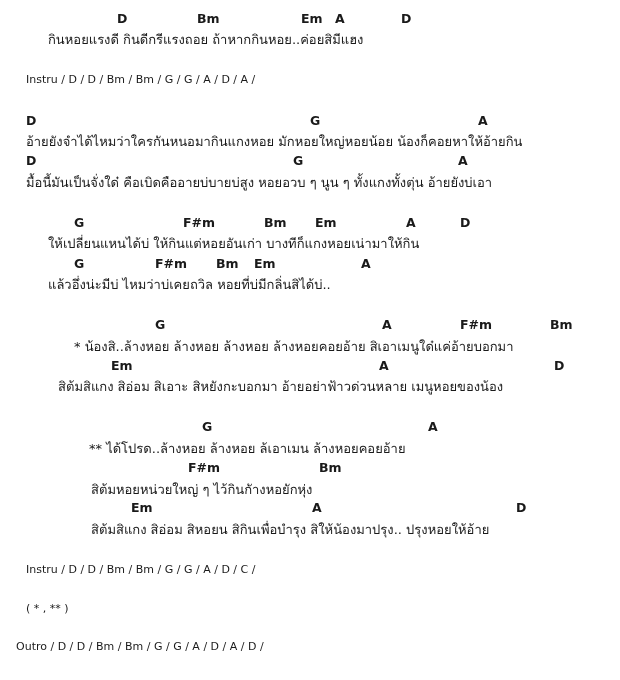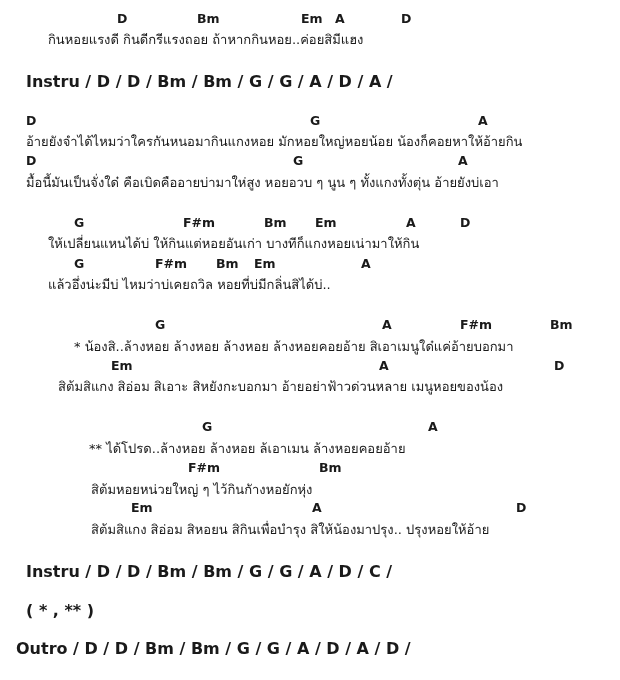--- a/index.html
+++ b/index.html
@@ -4,21 +4,21 @@
   <style>
     html, body { margin: 0; padding: 0; background: #ffffff; }
     body {
       width: 620px; height: 680px; position: relative; overflow: hidden;
       font-family: "DejaVu Sans", "Liberation Sans", sans-serif;
       color: #1a1a1a;
     }
     .ln { position: absolute; white-space: nowrap; line-height: 1; }
     .chord { font-weight: bold; font-size: 12.5px; }
     .lyric { font-size: 13px; font-weight: normal; text-align: right; }
-    .section { font-weight: bold; font-size: 16px; }
+    .section { font-weight: normal; font-size: 11px; }
   </style>
 </head>
 <body>
 
 <div>
   <span class="ln chord" style="left:117px;top:13px">D</span>
   <span class="ln chord" style="left:197px;top:13px">Bm</span>
   <span class="ln chord" style="left:301px;top:13px">Em</span>
   <span class="ln chord" style="left:335px;top:13px">A</span>
   <span class="ln chord" style="left:401px;top:13px">D</span>
@@ -31,21 +31,21 @@
   <span class="ln chord" style="left:26px;top:115px">D</span>
   <span class="ln chord" style="left:310px;top:115px">G</span>
   <span class="ln chord" style="left:478px;top:115px">A</span>
 </div>
 <div class="ln lyric" style="left:26px;top:135px">อ้ายยังจำได้ไหมว่าใครกันหนอมากินแกงหอย มักหอยใหญ่หอยน้อย น้องก็คอยหาให้อ้ายกิน</div>
 <div>
   <span class="ln chord" style="left:26px;top:155px">D</span>
   <span class="ln chord" style="left:293px;top:155px">G</span>
   <span class="ln chord" style="left:458px;top:155px">A</span>
 </div>
-<div class="ln lyric" style="left:26px;top:176px">มื้อนี้มันเป็นจั่งใด๋ คือเบิดคืออายบ่ามาให่สูง หอยอวบ ๆ นูน ๆ ทั้งแกงทั้งตุ่น อ้ายยังบ่เอา</div>
+<div class="ln lyric" style="left:26px;top:176px">มื้อนี้มันเป็นจั่งใด๋ คือเบิดคืออายบ่บายบ่สูง หอยอวบ ๆ นูน ๆ ทั้งแกงทั้งตุ่น อ้ายยังบ่เอา</div>
 
 <div>
   <span class="ln chord" style="left:74px;top:217px">G</span>
   <span class="ln chord" style="left:183px;top:217px">F#m</span>
   <span class="ln chord" style="left:264px;top:217px">Bm</span>
   <span class="ln chord" style="left:315px;top:217px">Em</span>
   <span class="ln chord" style="left:406px;top:217px">A</span>
   <span class="ln chord" style="left:460px;top:217px">D</span>
 </div>
 <div class="ln lyric" style="left:48px;top:237px">ให้เปลี่ยนแหนได้บ่ ให้กินแต่หอยอันเก่า  บางทีก็แกงหอยเน่ามาให้กิน</div>

